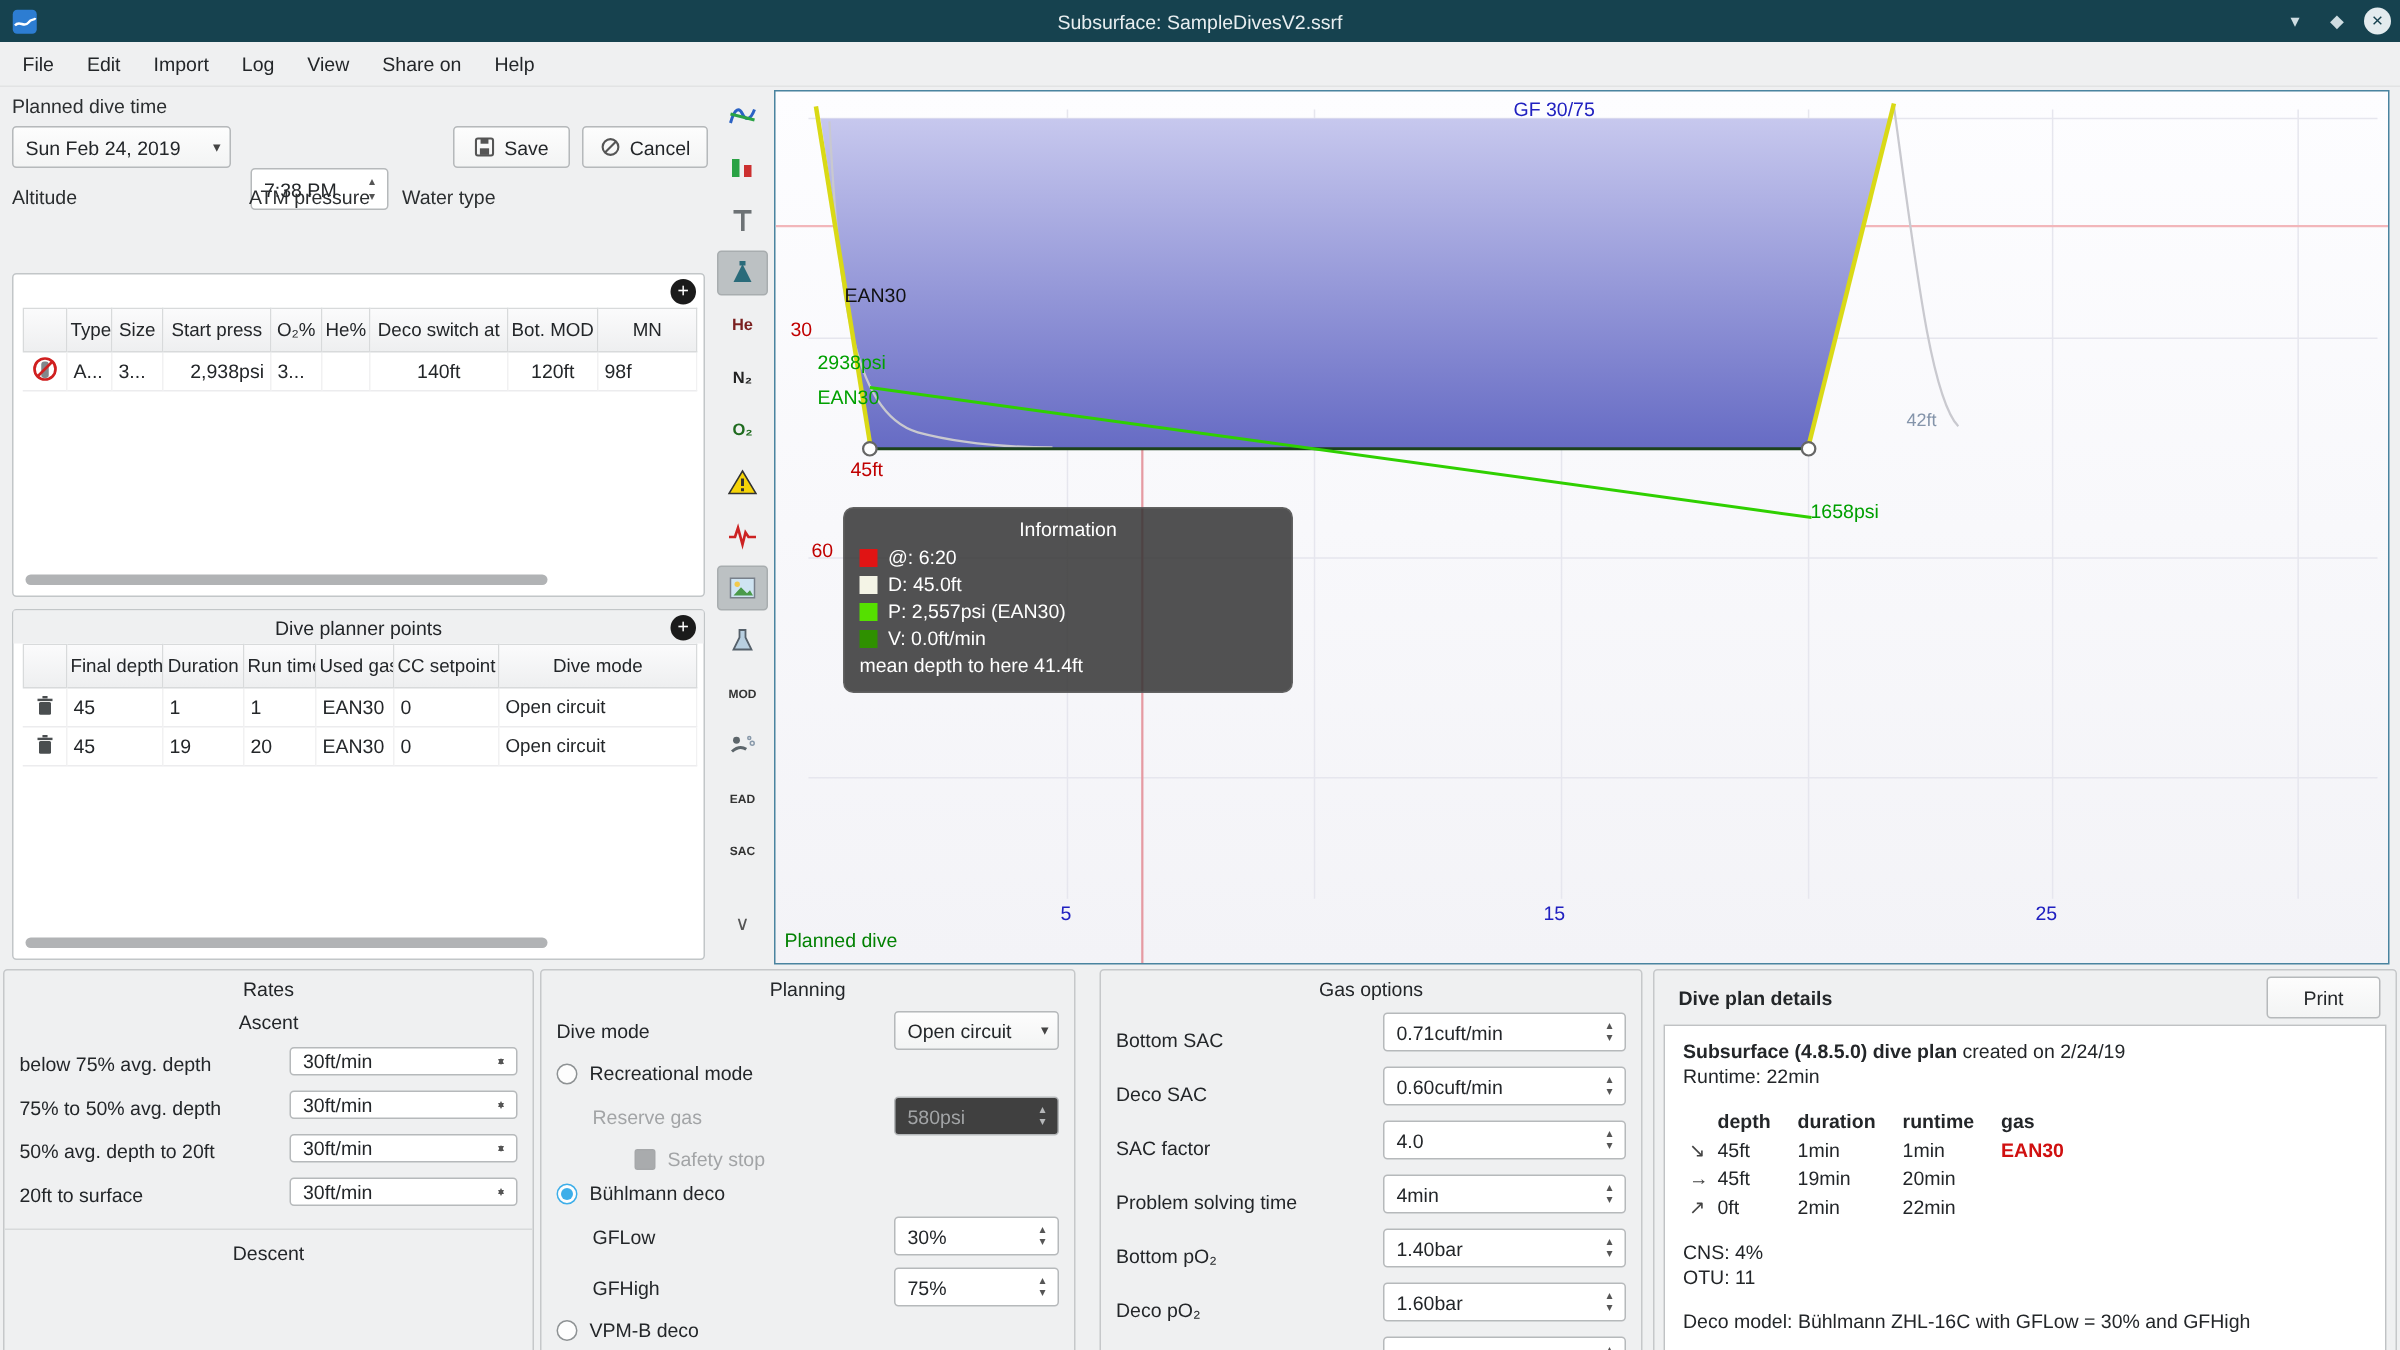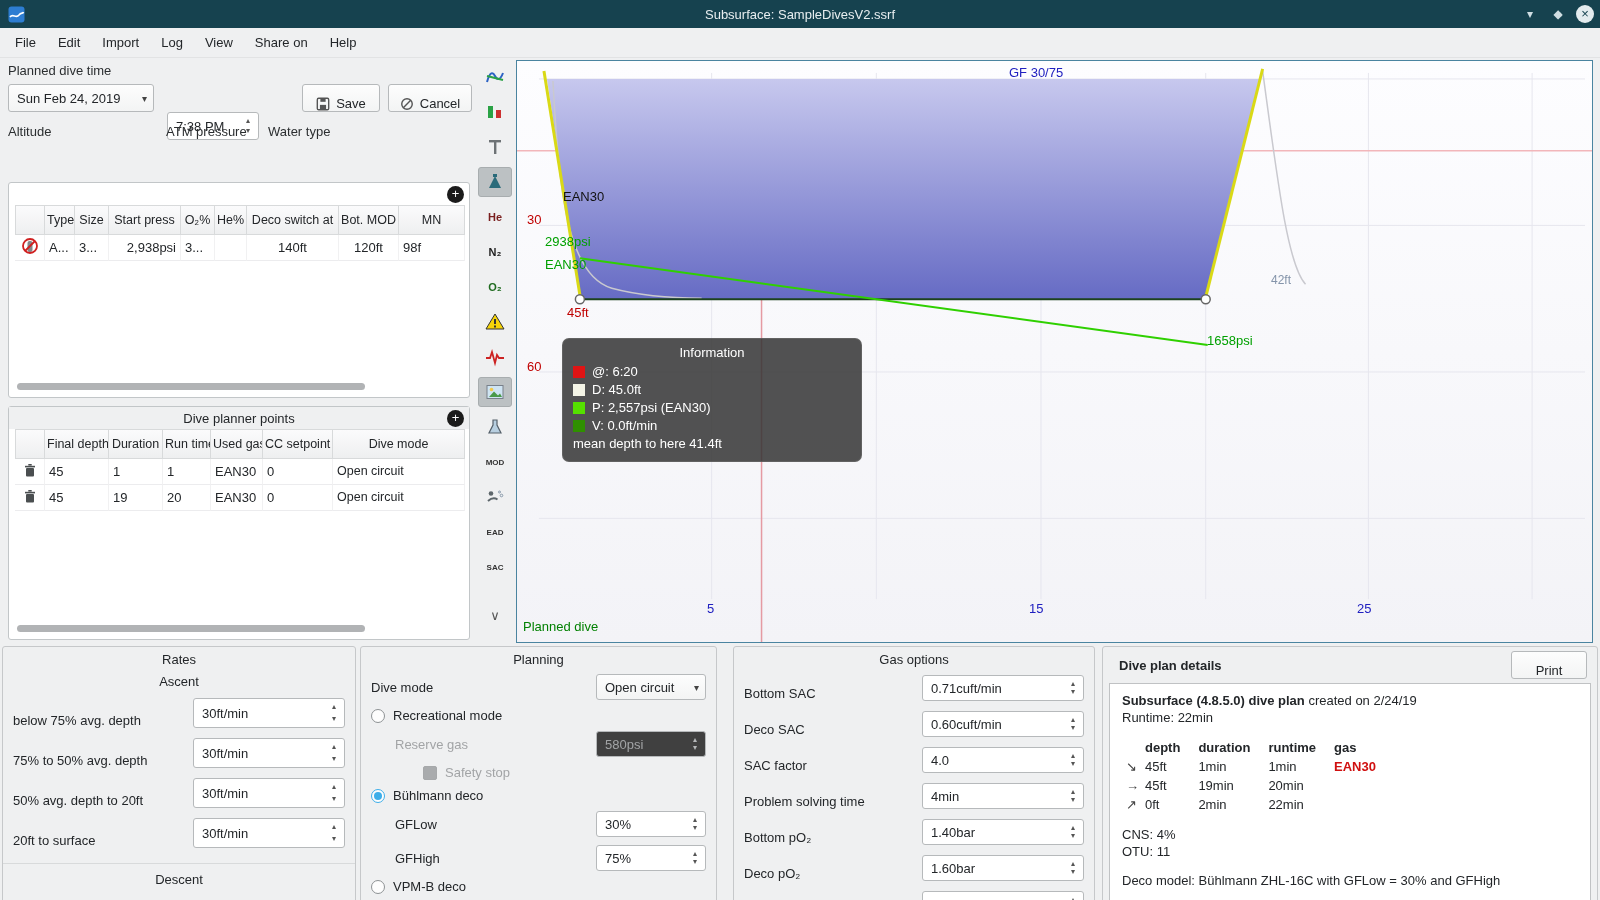--- a/index.html
+++ b/index.html
@@ -13,21 +13,21 @@
   .tb-logo { margin-left:8px; }
   .tb-controls { position:absolute; right:6px; top:0; height:28px; display:flex; align-items:center; gap:8px; }
   .tbtn { color:#cfdde2; font-size:12px; width:20px; text-align:center; }
   .tbtn.close { background:#e3ebee; color:#16424f; width:18px; height:18px; border-radius:50%; line-height:17px; font-size:13px; }
 
   
   .menubar { position:absolute; left:0; top:28px; width:1600px; height:30px; background:#eff0f1; border-bottom:1px solid #e2e3e4; display:flex; align-items:center; padding-left:4px; }
   .menu-item { padding:4px 11px; font-size:13px; }
 
   
-  .btn { background:linear-gradient(#fdfdfd,#f3f4f4); border:1px solid #b6b9bb; border-radius:3px; display:flex; align-items:flex-end; justify-content:center; gap:6px; font-size:13px; color:#232629; }
+  .btn { background:linear-gradient(#fdfdfd,#f3f4f4); border:1px solid #b6b9bb; border-radius:3px; display:flex; align-items:center; justify-content:center; gap:6px; font-size:13px; color:#232629; }
   .spin, .combo { position:relative; display:flex; align-items:center; background:#fff; border:1px solid #b6b9bb; border-radius:3px; padding:0 22px 0 8px; font-size:13px; white-space:nowrap; overflow:hidden; }
   .combo { background:linear-gradient(#fdfdfd,#f3f4f4); }
   .spin .ar { position:absolute; right:4px; width:12px; text-align:center; font-size:8px; line-height:8px; color:#555; }
   .ar.up { top:4px; } .ar.dn { bottom:4px; }
   .combo .carrow { position:absolute; right:6px; top:50%; transform:translateY(-50%); font-size:10px; color:#444; }
   .disabled { color:#a2a4a6 !important; }
   .spin.off { background:#404040; color:#a2a4a6; } .spin.off .ar { color:#b5b7b9; }
 
   .label13 { font-size:13px; color:#2b2e30; }
 
@@ -57,21 +57,21 @@
   .tip { position:absolute; left:45px; top:277px; width:300px; background:rgba(52,52,52,.85); border:1px solid rgba(110,110,110,.6); border-radius:7px; color:#fff; font-size:13px; padding:6px 10px 8px; }
   .tip-title { text-align:center; margin-bottom:3px; }
   .tip-row { display:flex; align-items:center; gap:7px; line-height:18px; }
   .sw { width:12px; height:12px; flex:0 0 12px; }
 
   
   .panel { position:absolute; top:646px; height:270px; border:1px solid #c6c8ca; border-radius:3px; background:#eff0f1; overflow:hidden; }
   .panel-title { text-align:center; font-size:13px; padding:5px 0 3px; }
   .subhead { text-align:center; font-size:13px; padding:4px 0; }
   .opt-row { display:flex; align-items:flex-end; justify-content:space-between; padding:5px 10px; }
-  .opt-row .spin { width:152px; height:30px; }
+  .opt-row .spin { width:152px; height:19px; }
   .gas-row2 .spin { width:162px; height:26px; }
   .p-row { display:flex; align-items:center; padding:4px 10px; font-size:13px; gap:8px; }
   .radio { width:14px; height:14px; border-radius:50%; border:1px solid #8e9294; background:#fdfdfd; display:inline-flex; align-items:center; justify-content:center; flex:0 0 14px; }
   .radio.on { border-color:#3daee9; }
   .radio.on::after { content:""; width:8px; height:8px; border-radius:50%; background:#3daee9; }
   .cb { width:14px; height:14px; border:1px solid #a6a8aa; background:#a9abad; border-radius:2px; flex:0 0 14px; }
   .descent-head { border-top:1px solid #d8dadb; margin-top:10px; padding-top:8px; }
 
   
   .dp-head { display:flex; align-items:center; justify-content:space-between; padding:4px 10px 4px 16px; }
@@ -384,21 +384,21 @@
     <line x1="63" y1="239" x2="690" y2="239" stroke="#1d421d" stroke-width="2"></line>
     <polyline points="27,10 64,241" stroke="#d9d916" stroke-width="3" fill="none"></polyline>
     <polyline points="689,241 747,8" stroke="#d9d916" stroke-width="3" fill="none"></polyline>
     <line x1="63" y1="198" x2="692" y2="285" stroke="#2fd000" stroke-width="2"></line>
     <circle cx="63" cy="239" r="4.5" fill="#ffffff" stroke="#666" stroke-width="1.5"></circle>
     <circle cx="690" cy="239" r="4.5" fill="#ffffff" stroke="#666" stroke-width="1.5"></circle>
   </svg>
 
   <div class="cl" style="left:492px; top:4px; color:#2020c0;">GF 30/75</div>
   <div class="cl" style="left:10px; top:151px; color:#c00000;">30</div>
-  <div class="cl" style="left:10px; top:298px; color:#c00000;text-align:right;">60</div>
+  <div class="cl" style="left:24px; top:298px; color:#c00000;text-align:right;">60</div>
   <div class="cl" style="left:190px; top:540px; color:#2020c0;">5</div>
   <div class="cl" style="left:512px; top:540px; color:#2020c0;">15</div>
   <div class="cl" style="left:840px; top:540px; color:#2020c0;">25</div>
   <div class="cl" style="left:46px; top:128px; color:#111;">EAN30</div>
   <div class="cl" style="left:28px; top:173px; color:#00a000;">2938psi</div>
   <div class="cl" style="left:28px; top:196px; color:#00a000;">EAN30</div>
   <div class="cl" style="left:50px; top:244px; color:#c00000;">45ft</div>
   <div class="cl" style="left:690px; top:272px; color:#00a000;">1658psi</div>
   <div class="cl" style="left:754px; top:212px; color:#8494aa; font-size:12px;">42ft</div>
   <div class="cl" style="left:6px; top:558px; color:#028102;">Planned dive</div>

